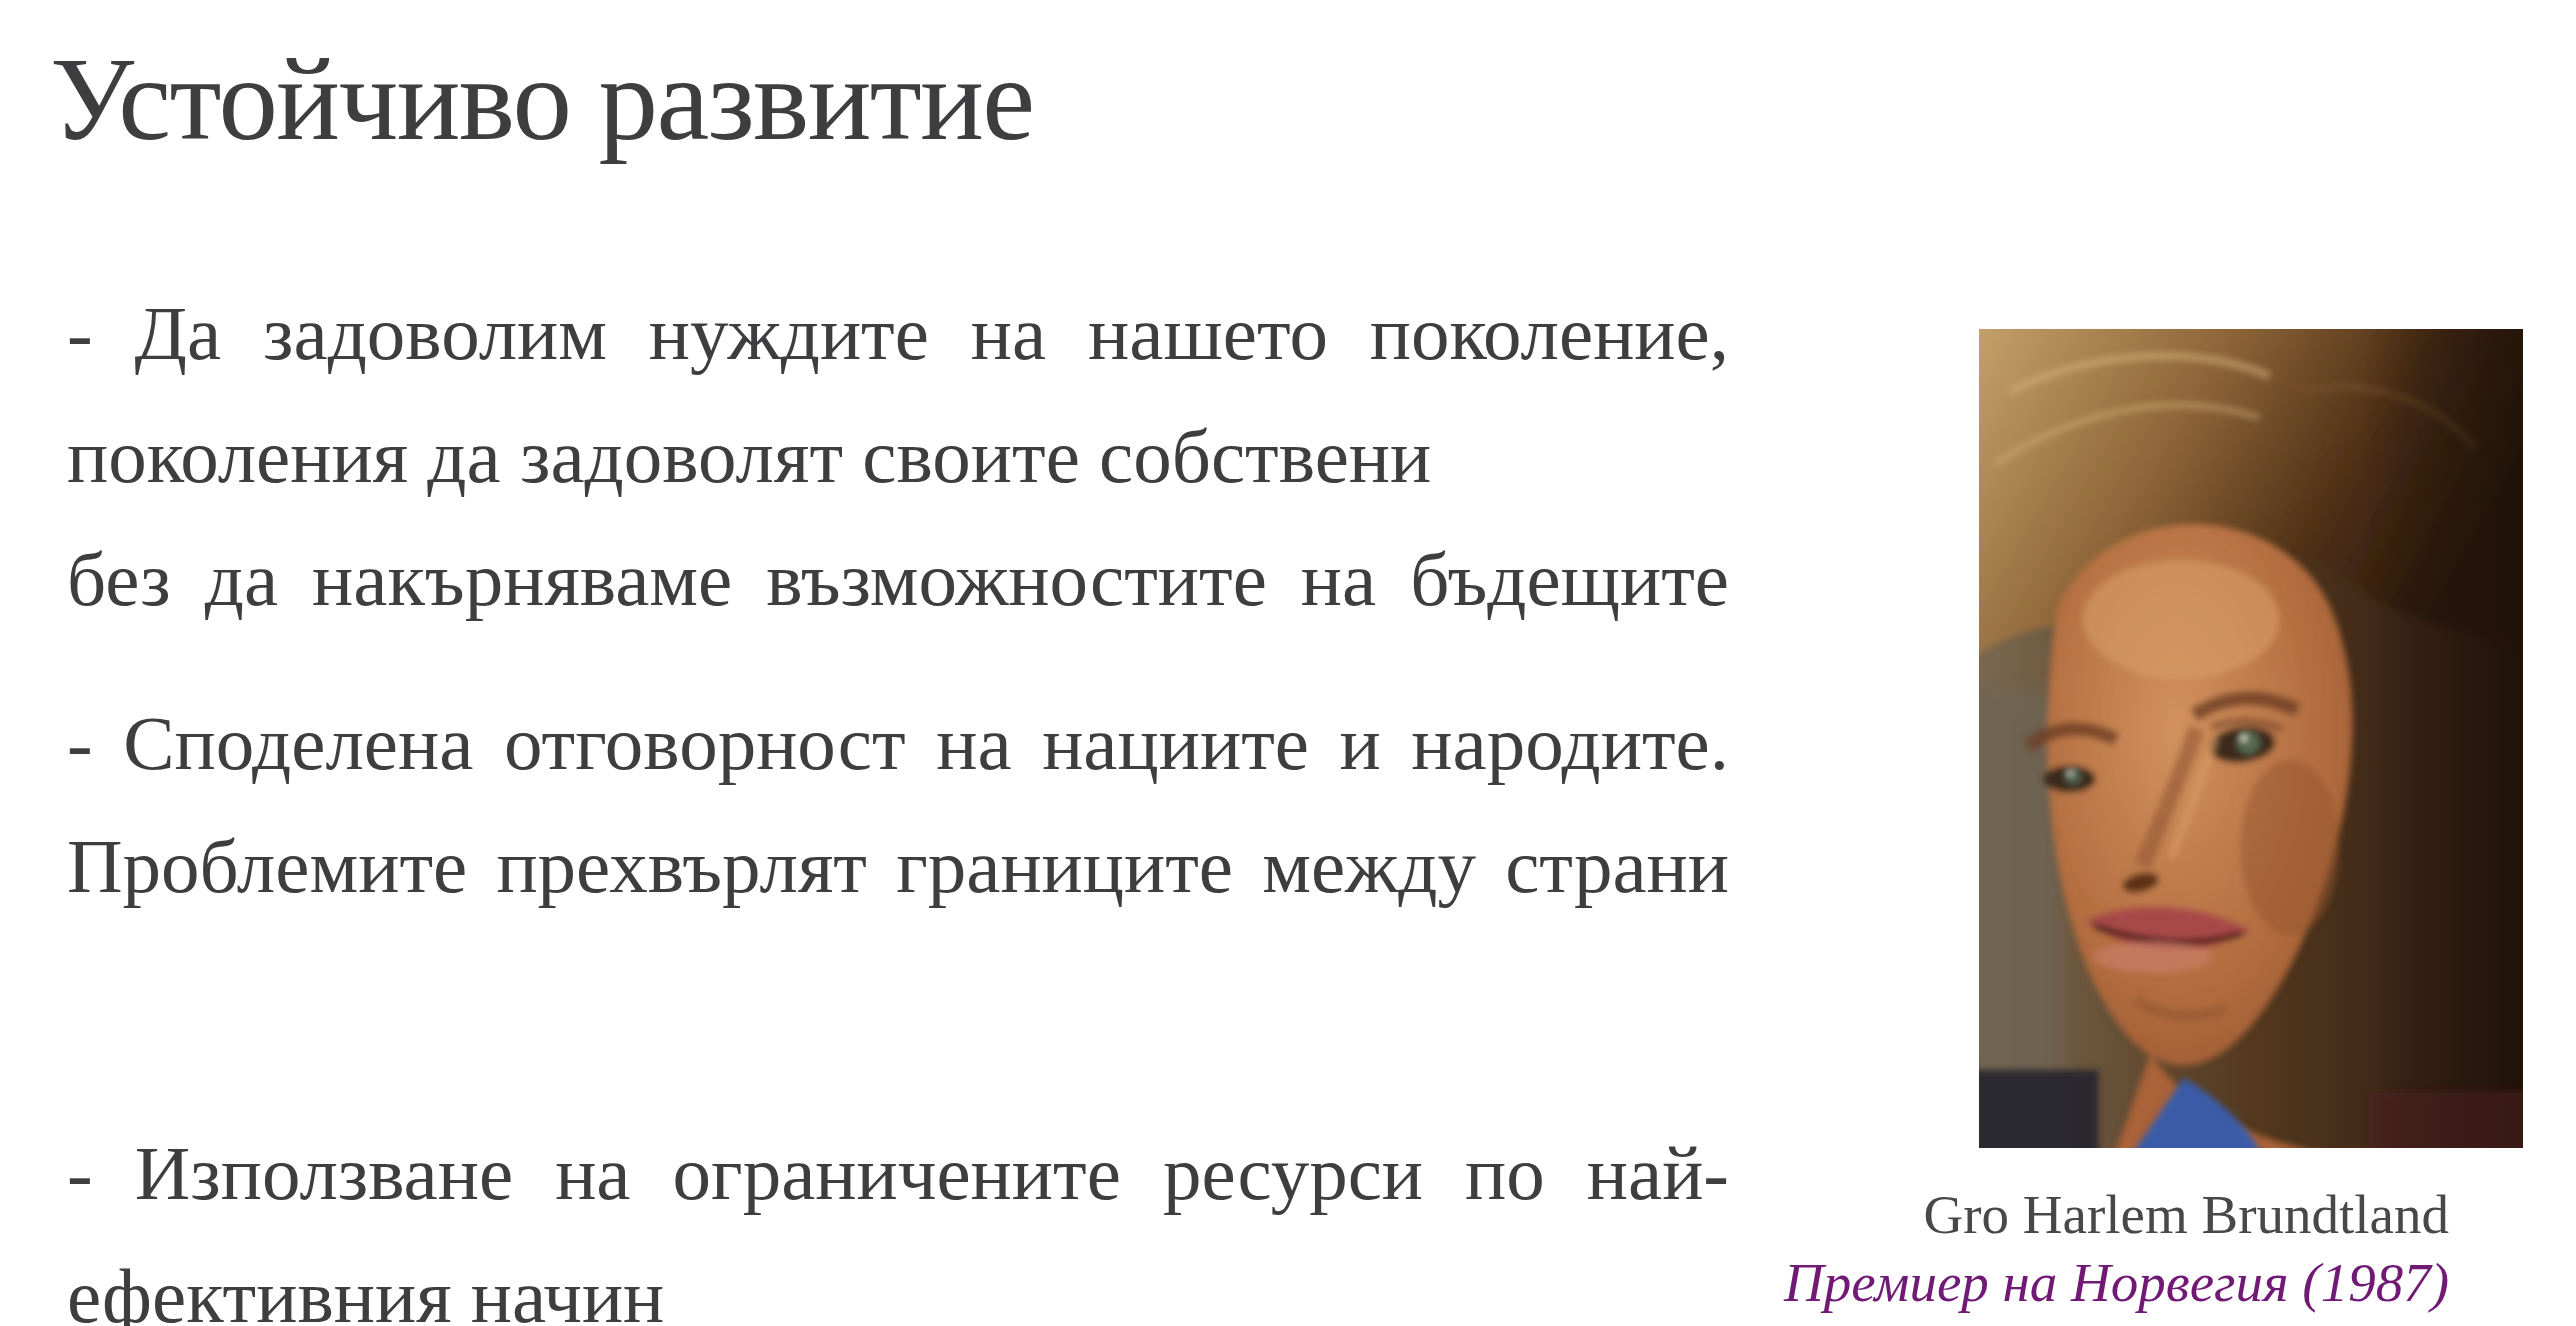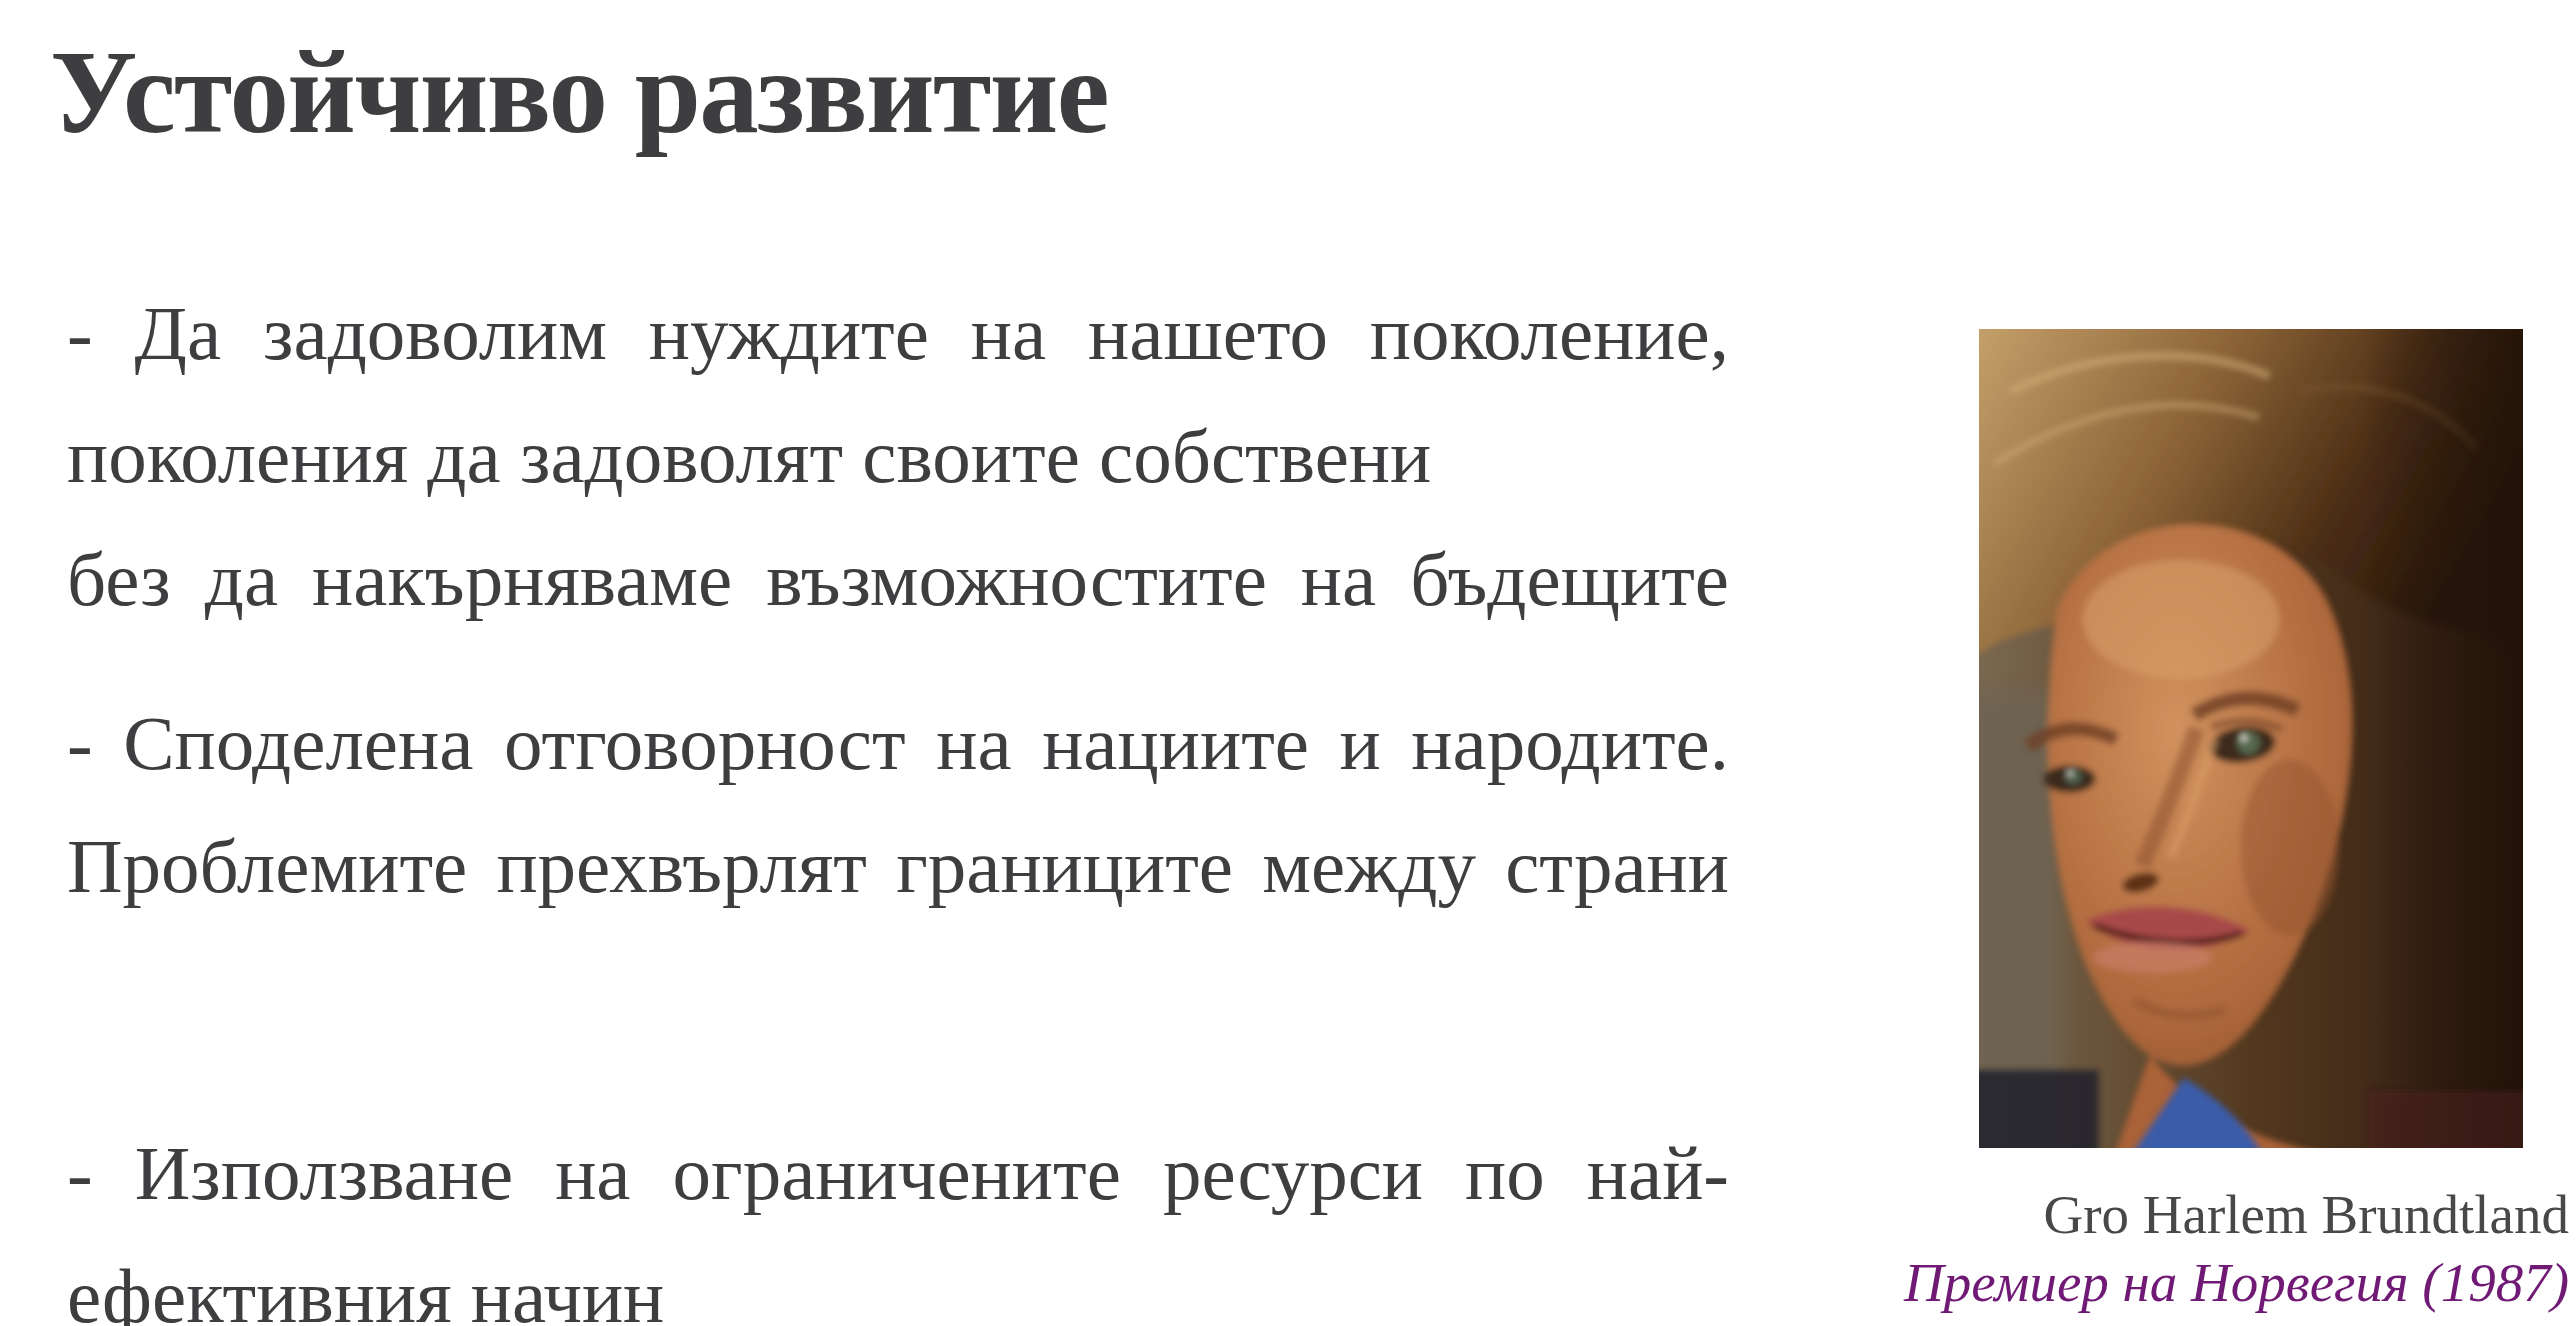--- a/index.html
+++ b/index.html
@@ -10,24 +10,24 @@
     position: relative;
     overflow: hidden;
     font-family: "Liberation Serif", "DejaVu Serif", serif;
     color: #3e3e41;
   }
   .slide { position: absolute; inset: 0; }
 
   .title {
     position: absolute;
     left: 50px;
-    top: 24px;
+    top: 31px;
     margin: 0;
     font-size: 119px;
-    font-weight: bold;
+    font-weight: normal;
     letter-spacing: -1.6px;
     color: #3e3e41;
     white-space: nowrap;
   }
 
   .para {
     position: absolute;
     left: 34px;
     width: 1695px;
     margin: 0;
@@ -47,21 +47,21 @@
     top: 329px;
     width: 544px;
     height: 819px;
     margin: 0;
     overflow: hidden;
   }
   .photo svg { display: block; width: 100%; height: 100%; }
 
   .caption {
     position: absolute;
-    left: 1788px;
+    left: 1668px;
     top: 1181px;
     width: 781px;
     text-align: right;
   }
   .cap-name {
     font-size: 55px;
     line-height: 68px;
     color: #48484b;
     white-space: nowrap;
   }

